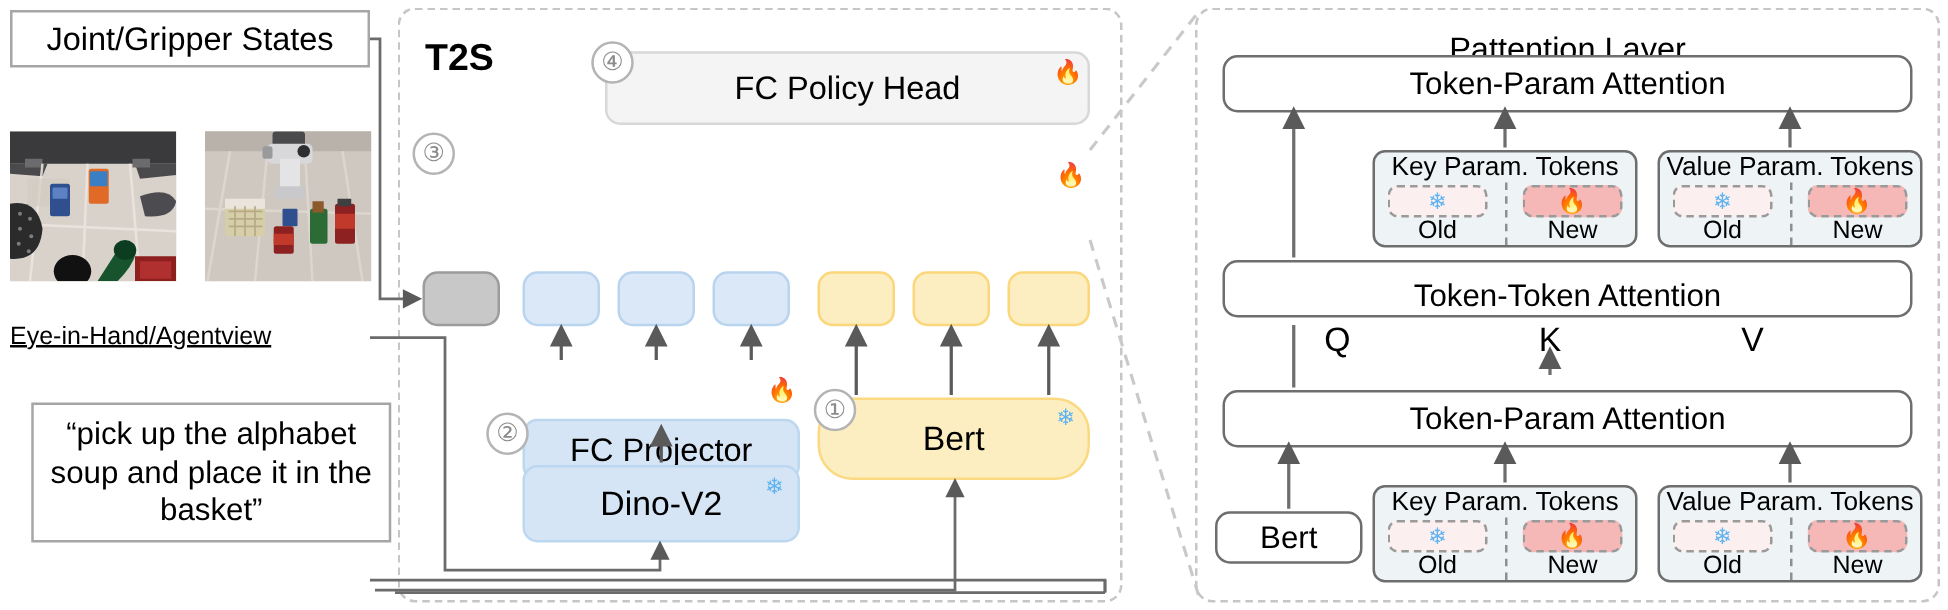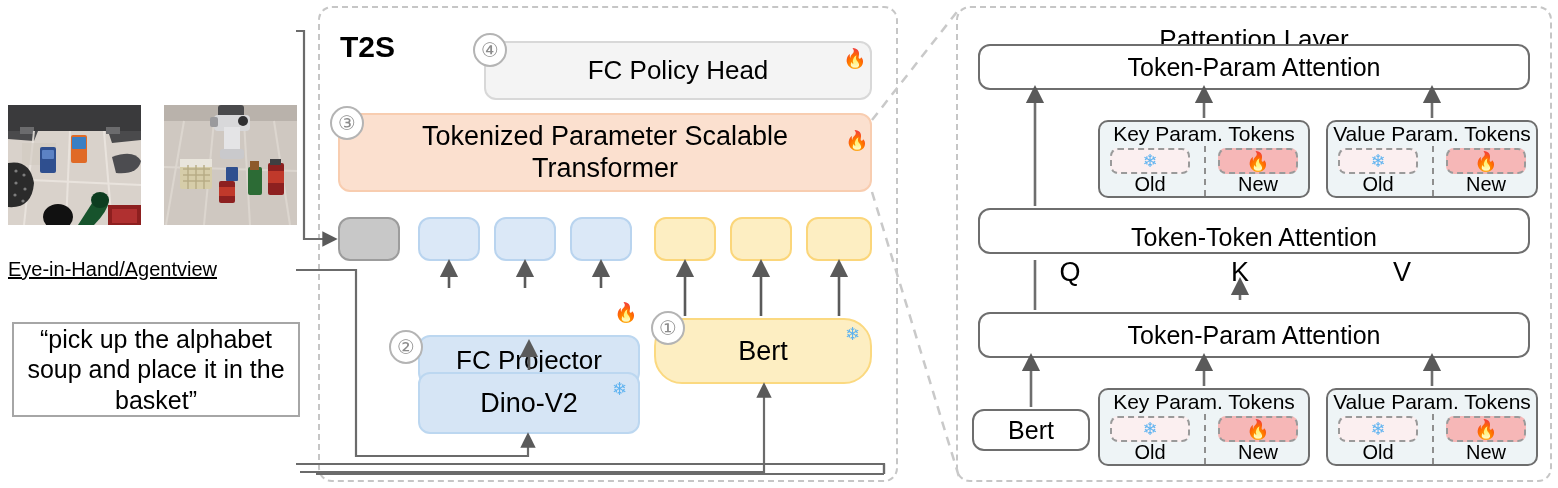--- a/index.html
+++ b/index.html
@@ -51,20 +51,23 @@
   .divline{position:absolute;border-left:2px dashed #8f8f8f;}
 
   
   svg.overlay{position:absolute;left:0;top:0;width:1558px;height:488px;pointer-events:none;}
 </style>
 </head>
 <body>
 
 <div id="stage">
 
+  <div class="abs plainbox ctr" style="left:8px;top:8px;width:288px;height:46px;font-size:26px;">
+    <span>Joint/Gripper States</span>
+  </div>
 
   <div class="abs thumb" style="left:8px;top:105px;width:133px;height:120px;">
     <svg width="133" height="120" viewBox="0 0 133 120">
       <rect x="0" y="0" width="133" height="120" fill="#d9d2cb"></rect>
       <g>
         <rect x="0" y="0" width="133" height="26" fill="#3a3a3c"></rect>
         <path d="M0 26 L30 26 L26 36 L0 34 Z" fill="#4a4a4c"></path>
         <path d="M133 26 L100 26 L104 38 L133 35 Z" fill="#4a4a4c"></path>
         <rect x="12" y="22" width="14" height="7" fill="#6b6b6d"></rect>
         <rect x="98" y="22" width="14" height="7" fill="#6b6b6d"></rect>
@@ -141,38 +144,35 @@
       <g>
         <rect x="104" y="58" width="16" height="32" rx="2" fill="#8d2020"></rect>
         <rect x="104" y="66" width="16" height="12" fill="#c0392b"></rect>
         <rect x="106" y="54" width="11" height="6" fill="#3f3f42"></rect>
       </g>
     </svg>
   </div>
 
   <div class="abs lbl" style="left:8px;top:258px;font-size:20px;text-decoration:underline;">Eye-in-Hand/Agentview</div>
 
-  <div class="abs plainbox ctr" style="left:12px;top:322px;width:288px;height:95px;padding:4px 10px;font-size:25px;line-height:1.22;">
+  <div class="abs plainbox ctr" style="left:25px;top:322px;width:288px;height:112px;padding:4px 10px;font-size:25px;line-height:1.22;">
     <span>“pick up the alphabet soup and place it in the basket”</span>
   </div>
 
 
   <div class="abs dashpanel" style="left:318px;top:6px;width:580px;height:476px;"></div>
 
   <div class="abs" style="left:340px;top:30px;font-size:30px;font-weight:bold;color:#000;">T2S</div>
 
   <div class="rblock blk-gray ctr" style="left:484px;top:41px;width:388px;height:59px;font-size:26px;">
     <span>FC Policy Head</span>
   </div>
   <div class="abs icon-fire" style="left:843px;top:49px;">🔥</div>
   <div class="abs badge ctr" style="left:473px;top:33px;">④</div>
 
-  <div class="rblock blk-orange ctr" style="left:338px;top:113px;width:534px;height:79px;font-size:27px;line-height:1.18;padding:0 14px;">
-    <span>Tokenized  Parameter  Scalable Transformer</span>
-  </div>
   <div class="abs icon-fire" style="left:845px;top:131px;">🔥</div>
   <div class="abs badge ctr" style="left:330px;top:106px;">③</div>
 
   <div class="rblock blk-tokgray" style="left:338px;top:217px;width:62px;height:44px;"></div>
   <div class="rblock blk-tokblue" style="left:418px;top:217px;width:62px;height:44px;"></div>
   <div class="rblock blk-tokblue" style="left:494px;top:217px;width:62px;height:44px;"></div>
   <div class="rblock blk-tokblue" style="left:570px;top:217px;width:62px;height:44px;"></div>
   <div class="rblock blk-tokyellow" style="left:654px;top:217px;width:62px;height:44px;"></div>
   <div class="rblock blk-tokyellow" style="left:730px;top:217px;width:62px;height:44px;"></div>
   <div class="rblock blk-tokyellow" style="left:806px;top:217px;width:66px;height:44px;"></div>

